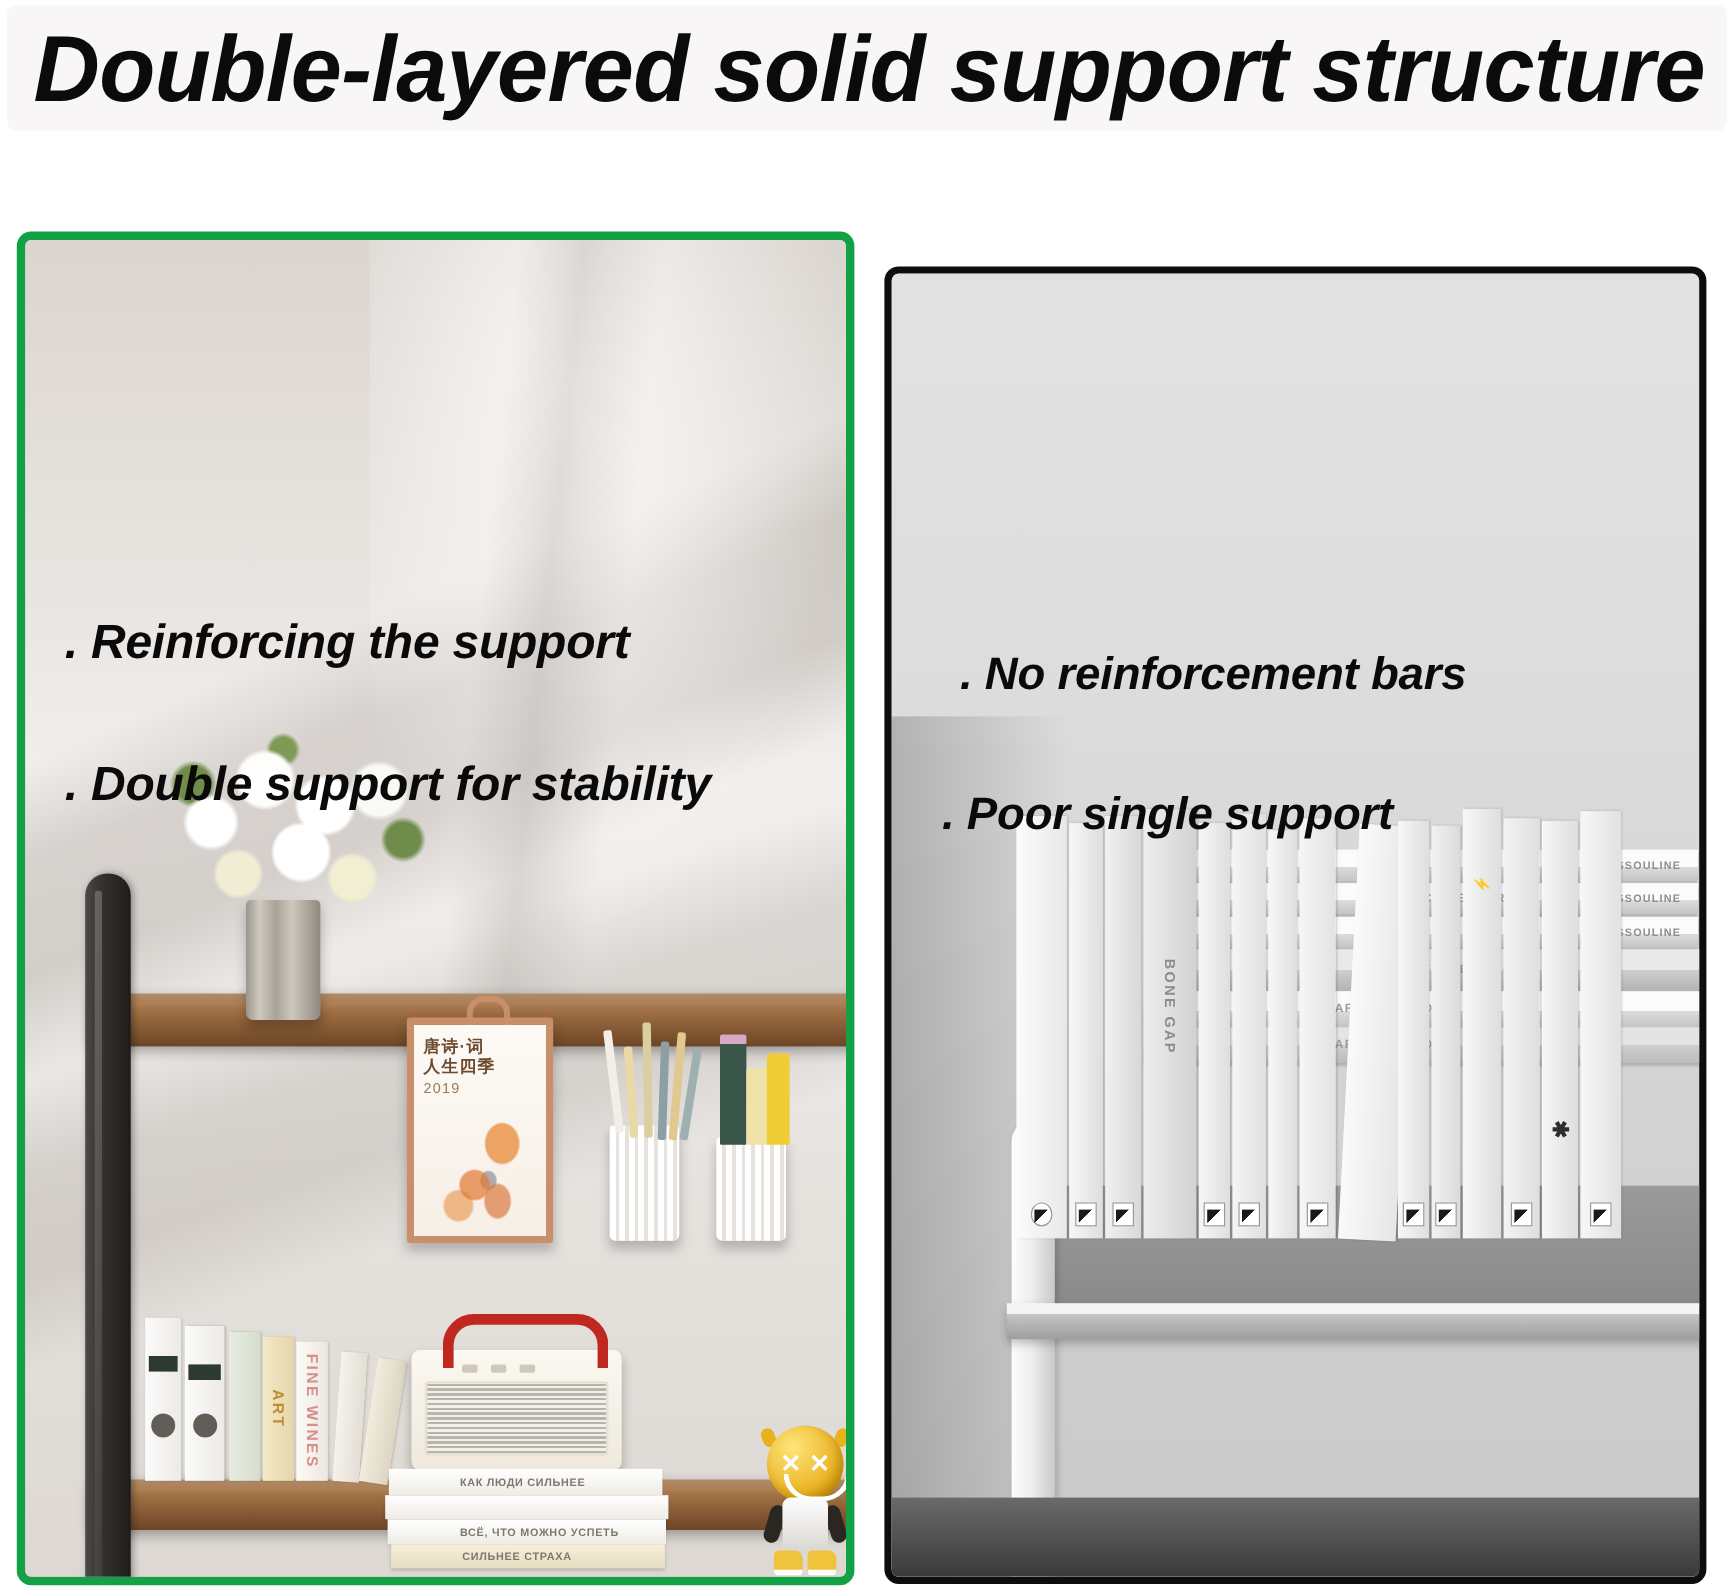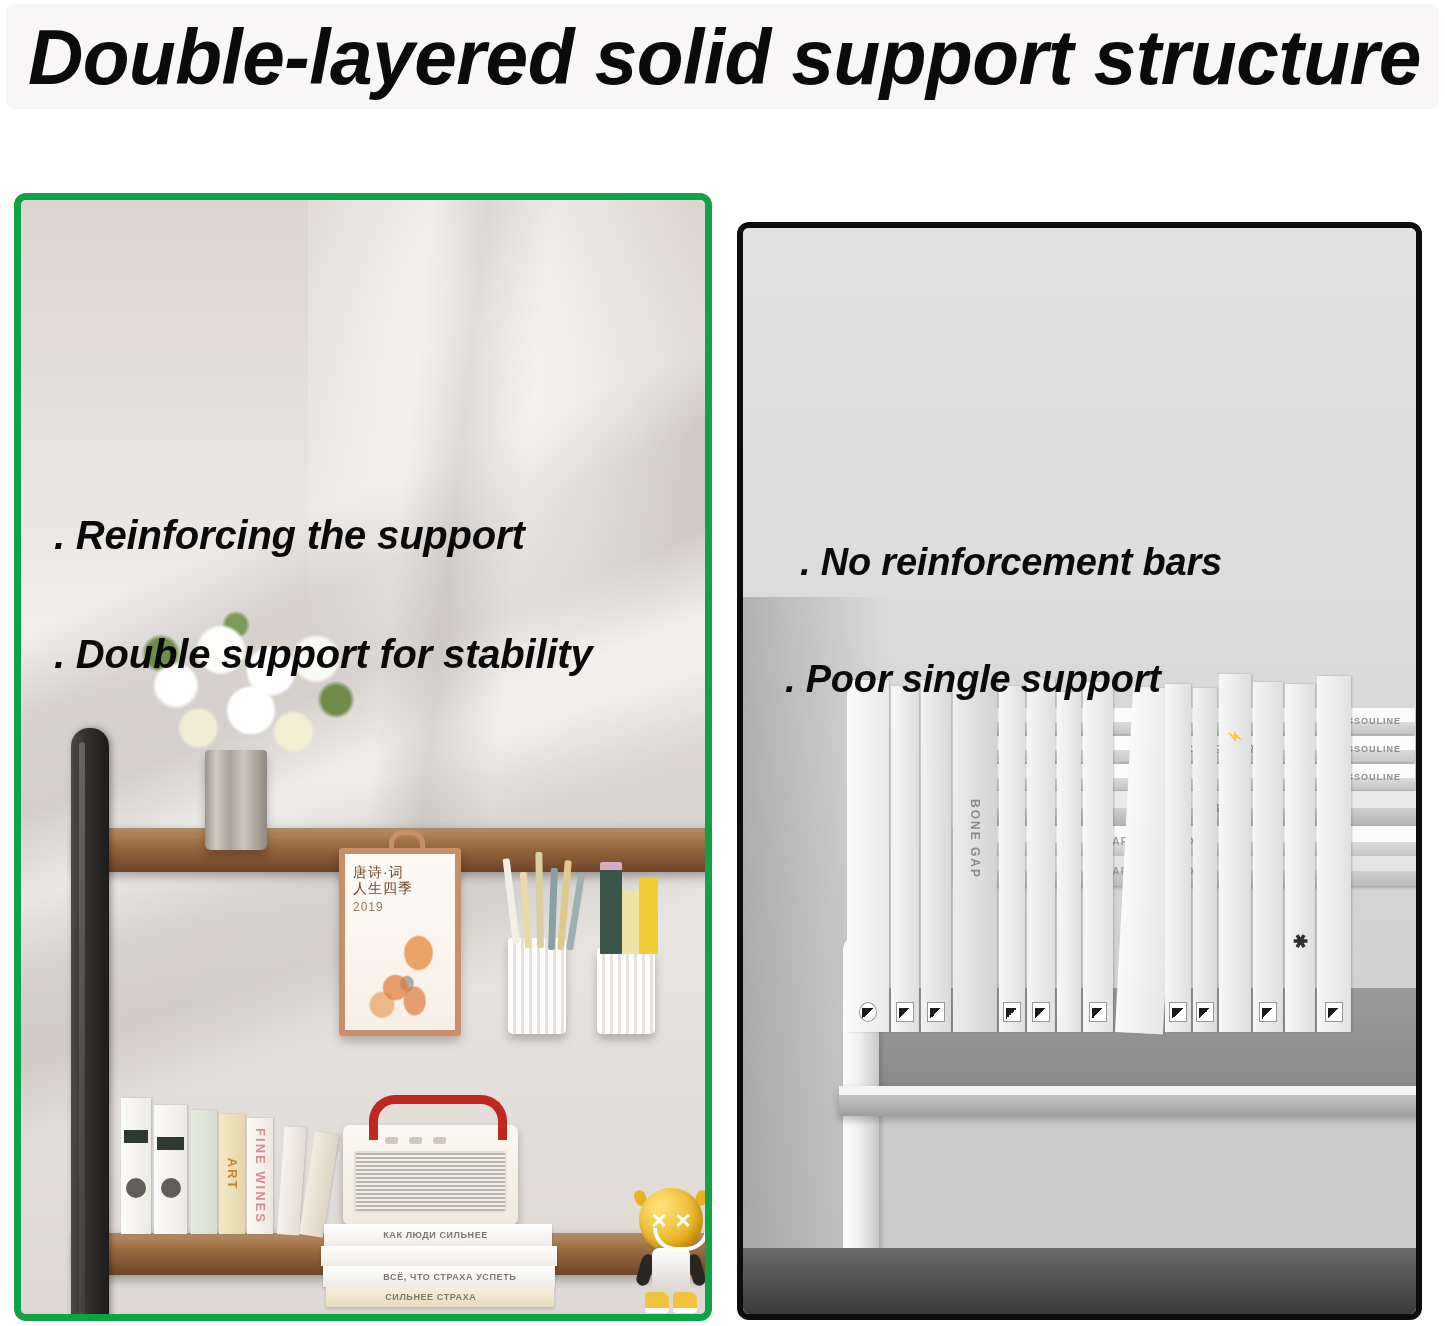--- a/index.html
+++ b/index.html
@@ -164,21 +164,21 @@
     box-shadow: 0 6px 10px rgba(0,0,0,0.22);
     overflow: hidden;
   }
   .cal-loop {
     position: absolute; left: 368px; top: 630px; width: 26px; height: 30px;
     border: 5px solid #c98f6a; border-bottom: none;
     border-radius: 14px 14px 0 0;
   }
   .cal-cn {
     position: absolute; left: 8px; top: 10px;
-    font-size: 14px; font-weight: normal; color: #6f4a2d; line-height: 1.15;
+    font-size: 14px; font-weight: bold; color: #6f4a2d; line-height: 1.15;
     letter-spacing: 1px;
   }
   .cal-year {
     position: absolute; left: 8px; top: 46px;
     font-size: 12px; color: #9a7a55; letter-spacing: 1px;
   }
   .cal-art {
     position: absolute; left: 14px; top: 74px; width: 96px; height: 96px;
     background:
       radial-gradient(ellipse at 62% 26%, rgba(232,140,60,0.78) 0 16%, rgba(255,255,255,0) 18%),
@@ -441,21 +441,21 @@
       <div class="radio-knob" style="left:66px;"></div>
       <div class="radio-knob" style="left:90px;"></div>
       <div class="radio-grille"></div>
     </div>
 
     <div class="stack-book" style="left:303px;top:1024px;width:228px;height:22px;">
       <span class="stack-title">КАК ЛЮДИ СИЛЬНЕЕ</span>
     </div>
     <div class="stack-book" style="left:300px;top:1046px;width:236px;height:20px;"></div>
     <div class="stack-book" style="left:302px;top:1066px;width:232px;height:21px;">
-      <span class="stack-title">ВСЁ, ЧТО СТРАХА УСПЕТЬ</span>
+      <span class="stack-title">ВСЁ, ЧТО МОЖНО УСПЕТЬ</span>
     </div>
     <div class="stack-book" style="left:305px;top:1087px;width:228px;height:20px;background:linear-gradient(180deg,#f7f0d9,#e5dcc0);">
       <span class="stack-title">СИЛЬНЕЕ СТРАХА</span>
     </div>
 
     <div class="figurine">
       <div class="fig-ear" style="left:2px;transform:rotate(-22deg);"></div>
       <div class="fig-ear" style="right:2px;transform:rotate(22deg);"></div>
       <div class="fig-head">
         <div class="fig-x" style="left:11px;">✕</div>

